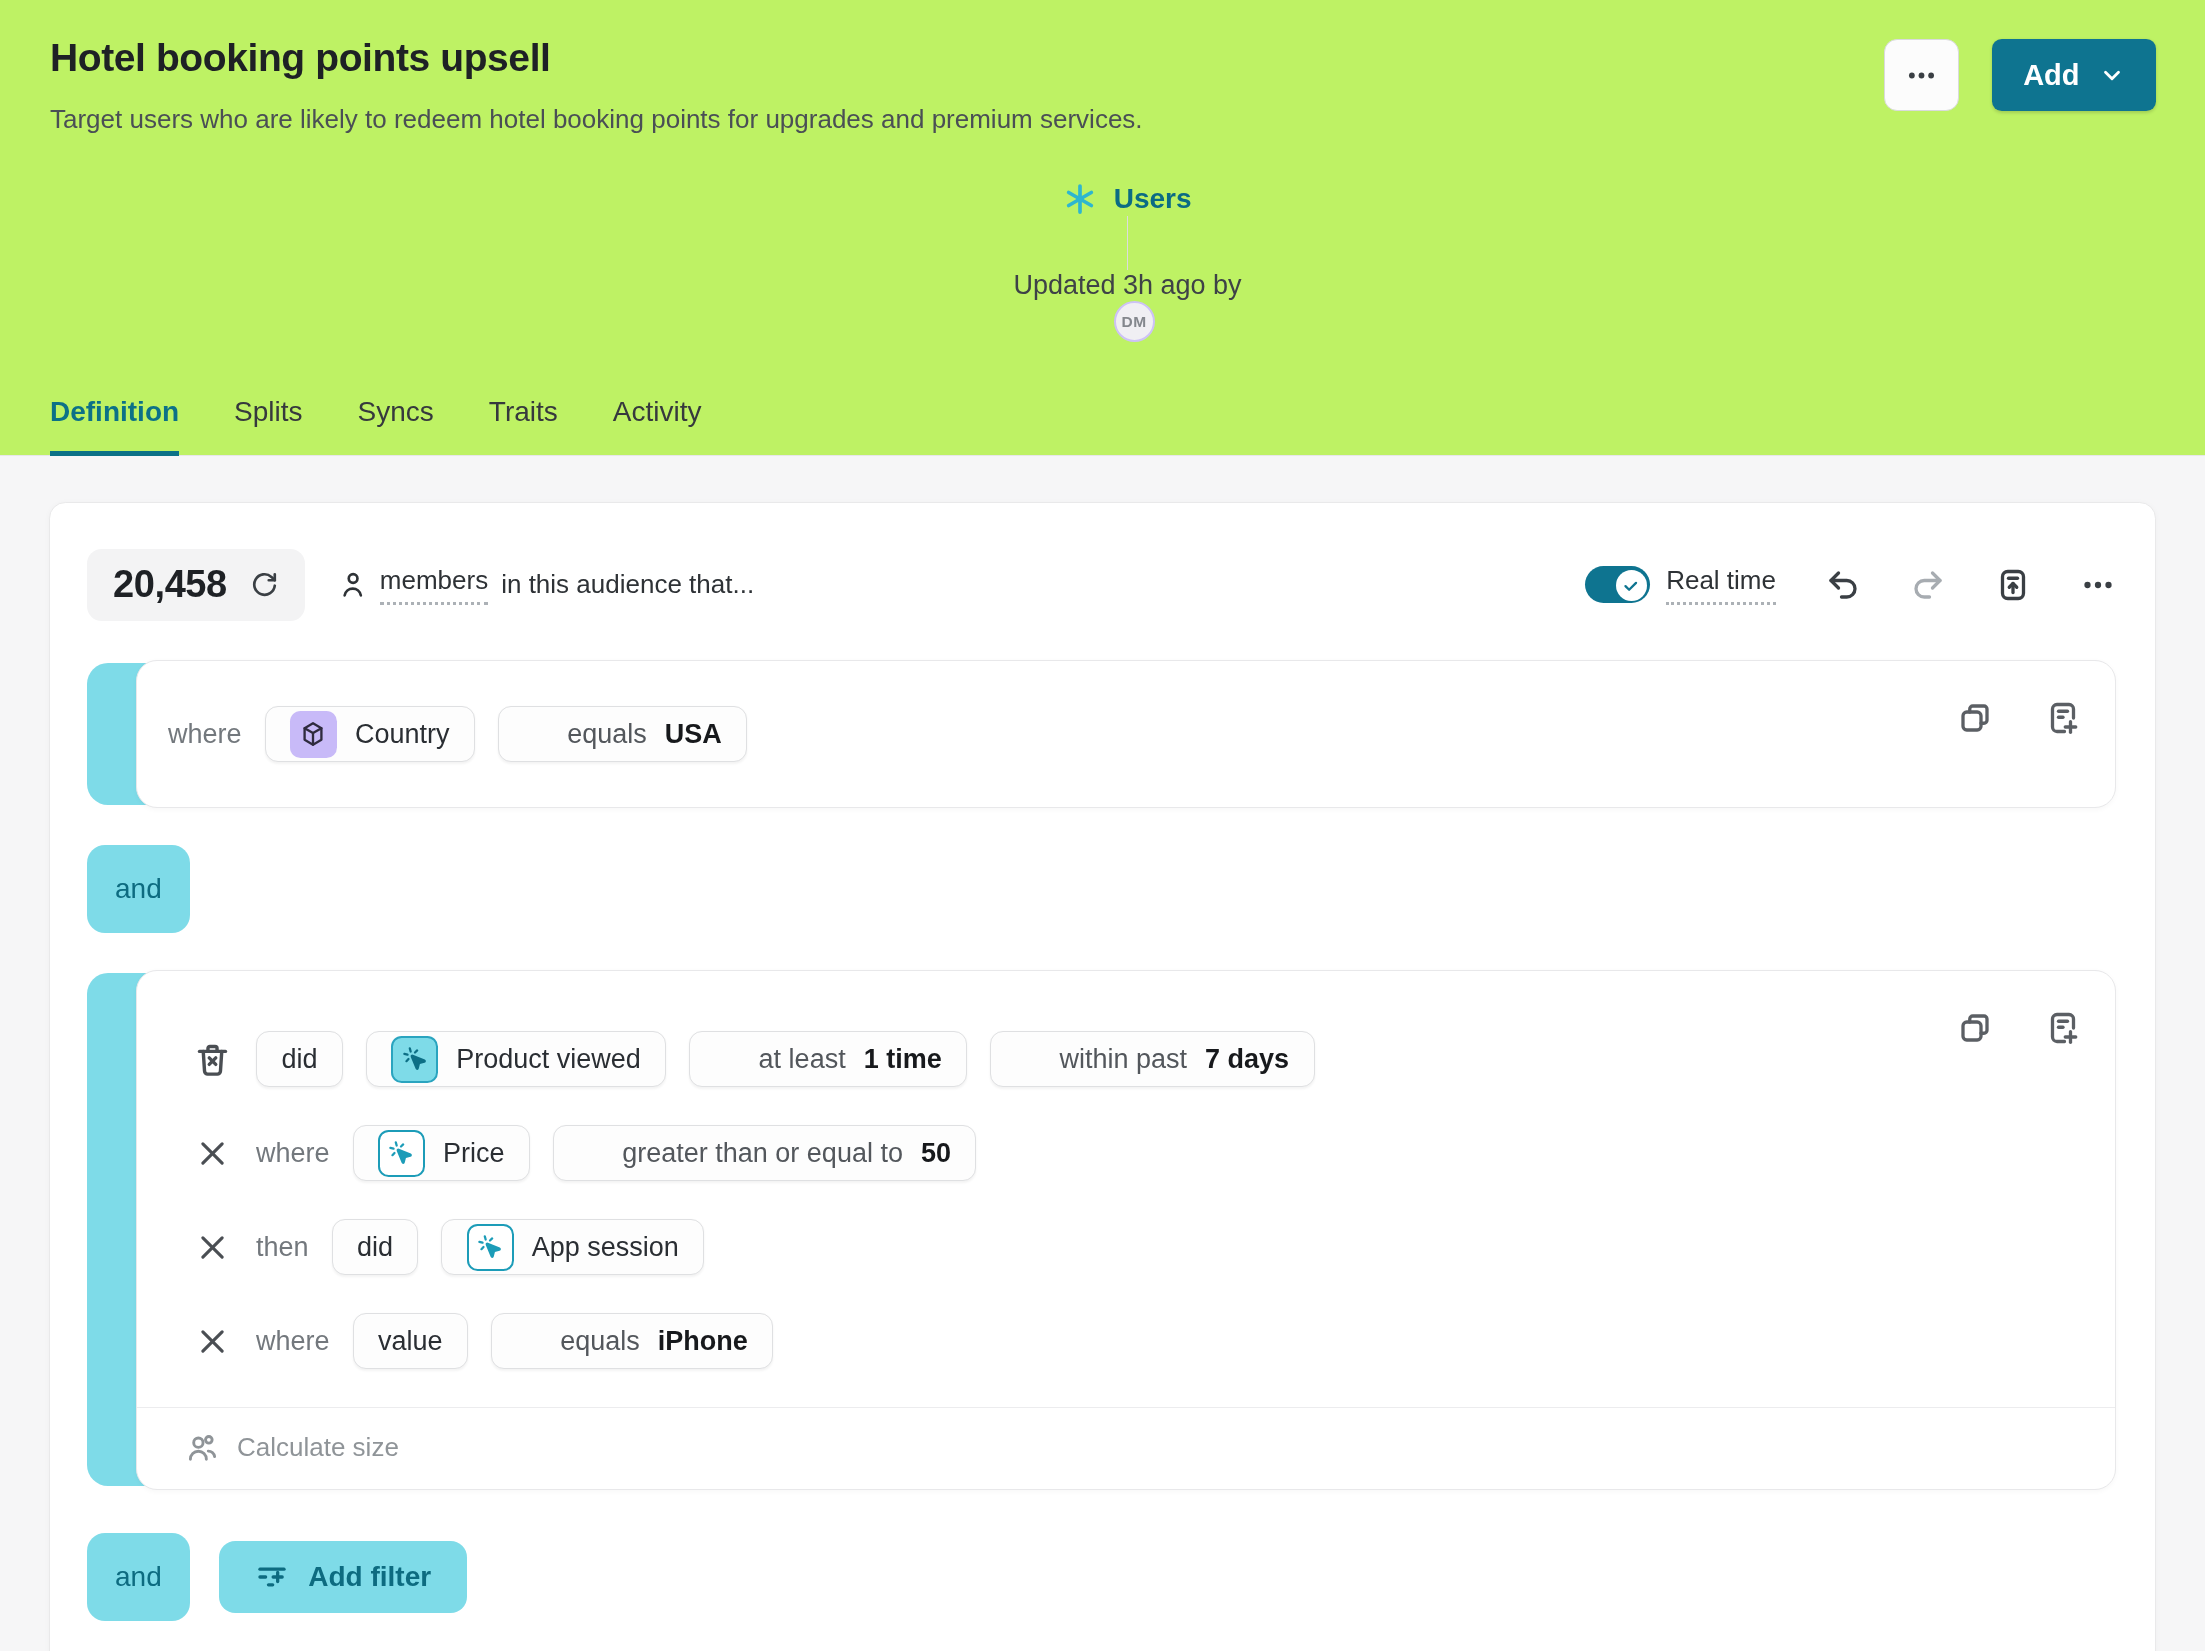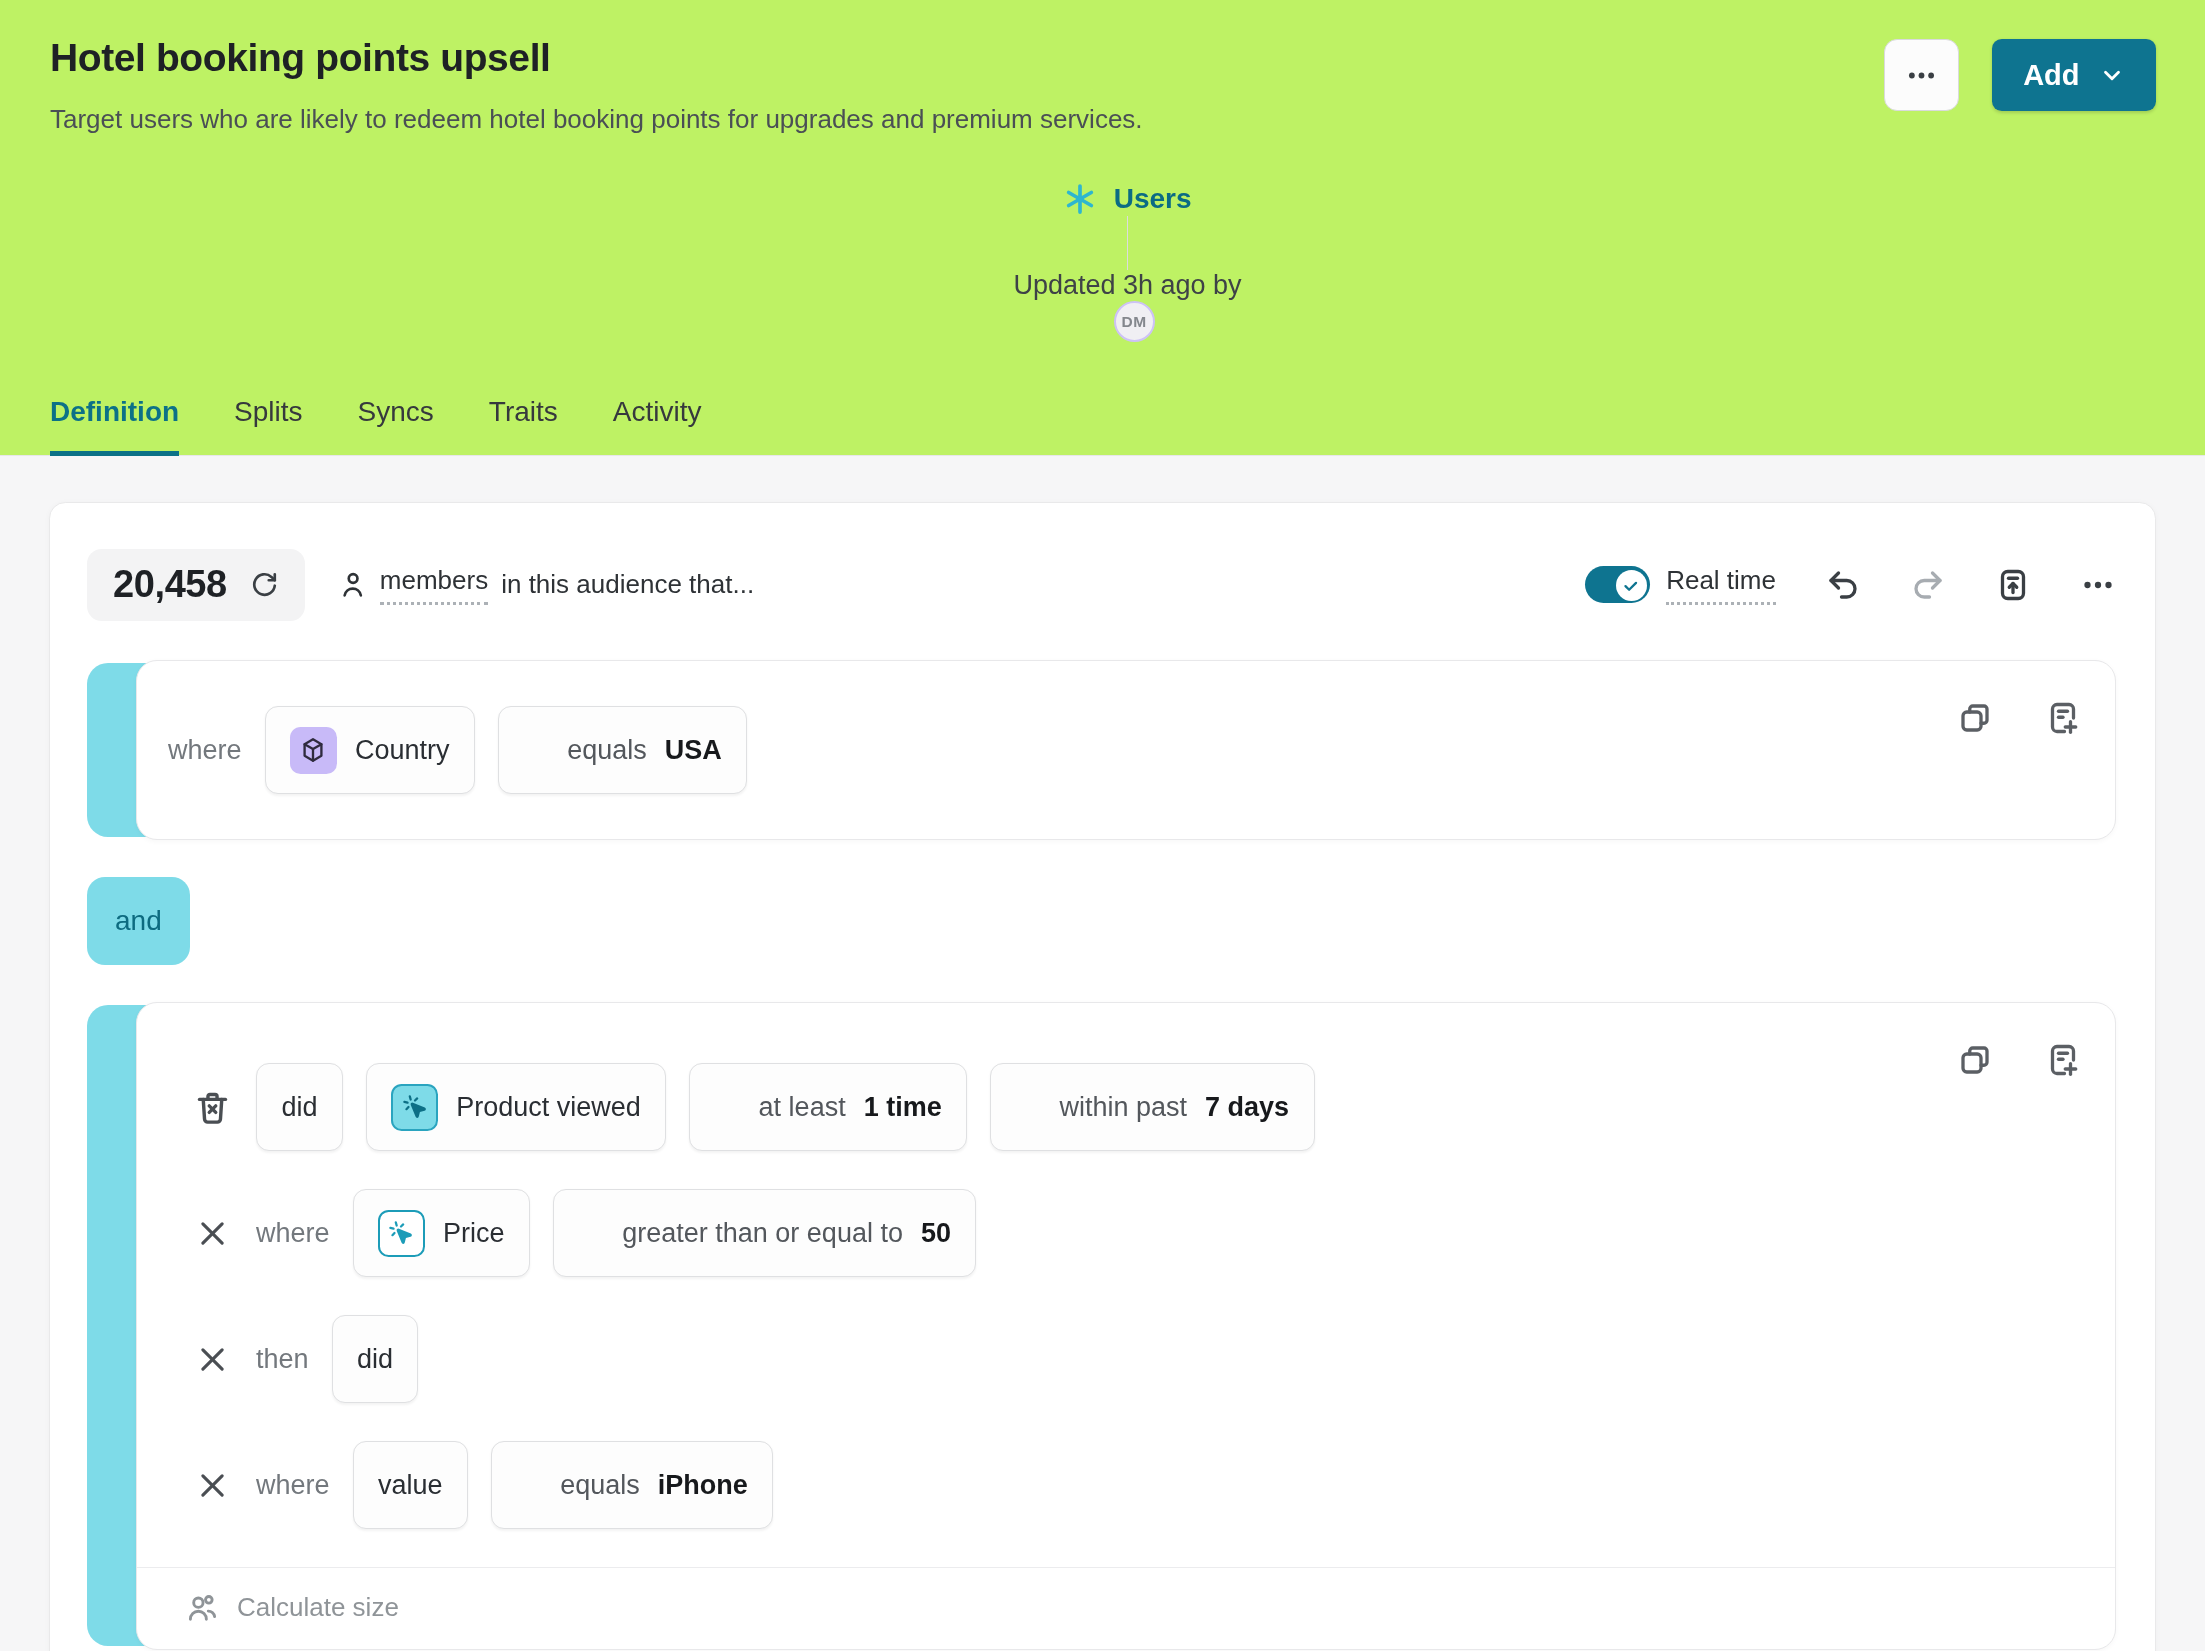--- a/index.html
+++ b/index.html
@@ -79,21 +79,21 @@
     position:relative; margin-left:49px; background:#FFFFFF; border:1.6px solid #E8E8EA;
     border-radius:21px; box-shadow:0 1.6px 4.9px rgba(0,0,0,.03);
   }
   .row-actions { position:absolute; top:39px; right:34px; display:flex; gap:52px; color:#5B5F64; }
   .row-actions button { color:inherit; display:flex; }
 
   .cond-row { display:flex; align-items:center; gap:23px; }
   .prefix { font-size:27px; color:#73787D; }
   .chip {
     display:inline-flex; align-items:center; gap:18px; background:#FDFDFD; border:1.6px solid #DFE0E2;
-    border-radius:13px; padding:0 24.4px; height:88px; font-size:27px; color:#2A2E33;
+    border-radius:13px; padding:0 24.4px; height:56px; font-size:27px; color:#2A2E33;
     box-shadow:0 1.6px 2.4px rgba(0,0,0,.05); white-space:nowrap;
   }
   .chip .muted { color:#53575C;margin-left:44px; }
   .chip .strong { font-weight:700; color:#17191C; }
   .chip-icon {
     width:47px; height:47px; border-radius:10.6px; display:flex; align-items:center; justify-content:center; flex:none;
   }
   .chip-icon.purple { background:#C8BAF8; color:#2F2B3E; }
   .chip-icon.event-filled { background:#7EDBE8; border:2.4px solid #2AA4BF; color:#0D6F86; }
   .chip-icon.event-outline { background:#FFFFFF; border:2.4px solid #1C9CB8; color:#1C9CB8; }
@@ -372,20 +372,32 @@
                 <svg width="33" height="33" viewBox="0 0 24 24" fill="none" stroke="currentColor" stroke-width="2.3" stroke-linecap="round">
                     <line x1="5" y1="5" x2="19" y2="19"></line>
                     <line x1="19" y1="5" x2="5" y2="19"></line>
                   </svg>
               </span>
             </button>
             <span class="prefix">then</span>
             <button class="chip">
               <span>did</span>
             </button>
+            <button class="chip">
+              <span class="chip-icon event-outline">
+                <svg width="26" height="26" viewBox="0 0 24 24" fill="none" stroke="currentColor" stroke-width="2.1" stroke-linecap="round" stroke-linejoin="round">
+                    <path d="M14 4.1 12 6"></path>
+                    <path d="m5.1 8-2.9-.8"></path>
+                    <path d="m6 12-1.9 2"></path>
+                    <path d="M7.2 2.2 8 5.1"></path>
+                    <path d="M9.037 9.69a.498.498 0 0 1 .653-.653l11 4.5a.5.5 0 0 1-.074.949l-4.349 1.041a1 1 0 0 0-.74.739l-1.04 4.35a.5.5 0 0 1-.95.074z" fill="currentColor"></path>
+                  </svg>
+              </span>
+              <span>App session</span>
+            </button>
           </div>
 
           <div class="cond-row">
             <button class="icon-btn">
               <span>
                 <svg width="33" height="33" viewBox="0 0 24 24" fill="none" stroke="currentColor" stroke-width="2.3" stroke-linecap="round">
                     <line x1="5" y1="5" x2="19" y2="19"></line>
                     <line x1="19" y1="5" x2="5" y2="19"></line>
                   </svg>
               </span>

